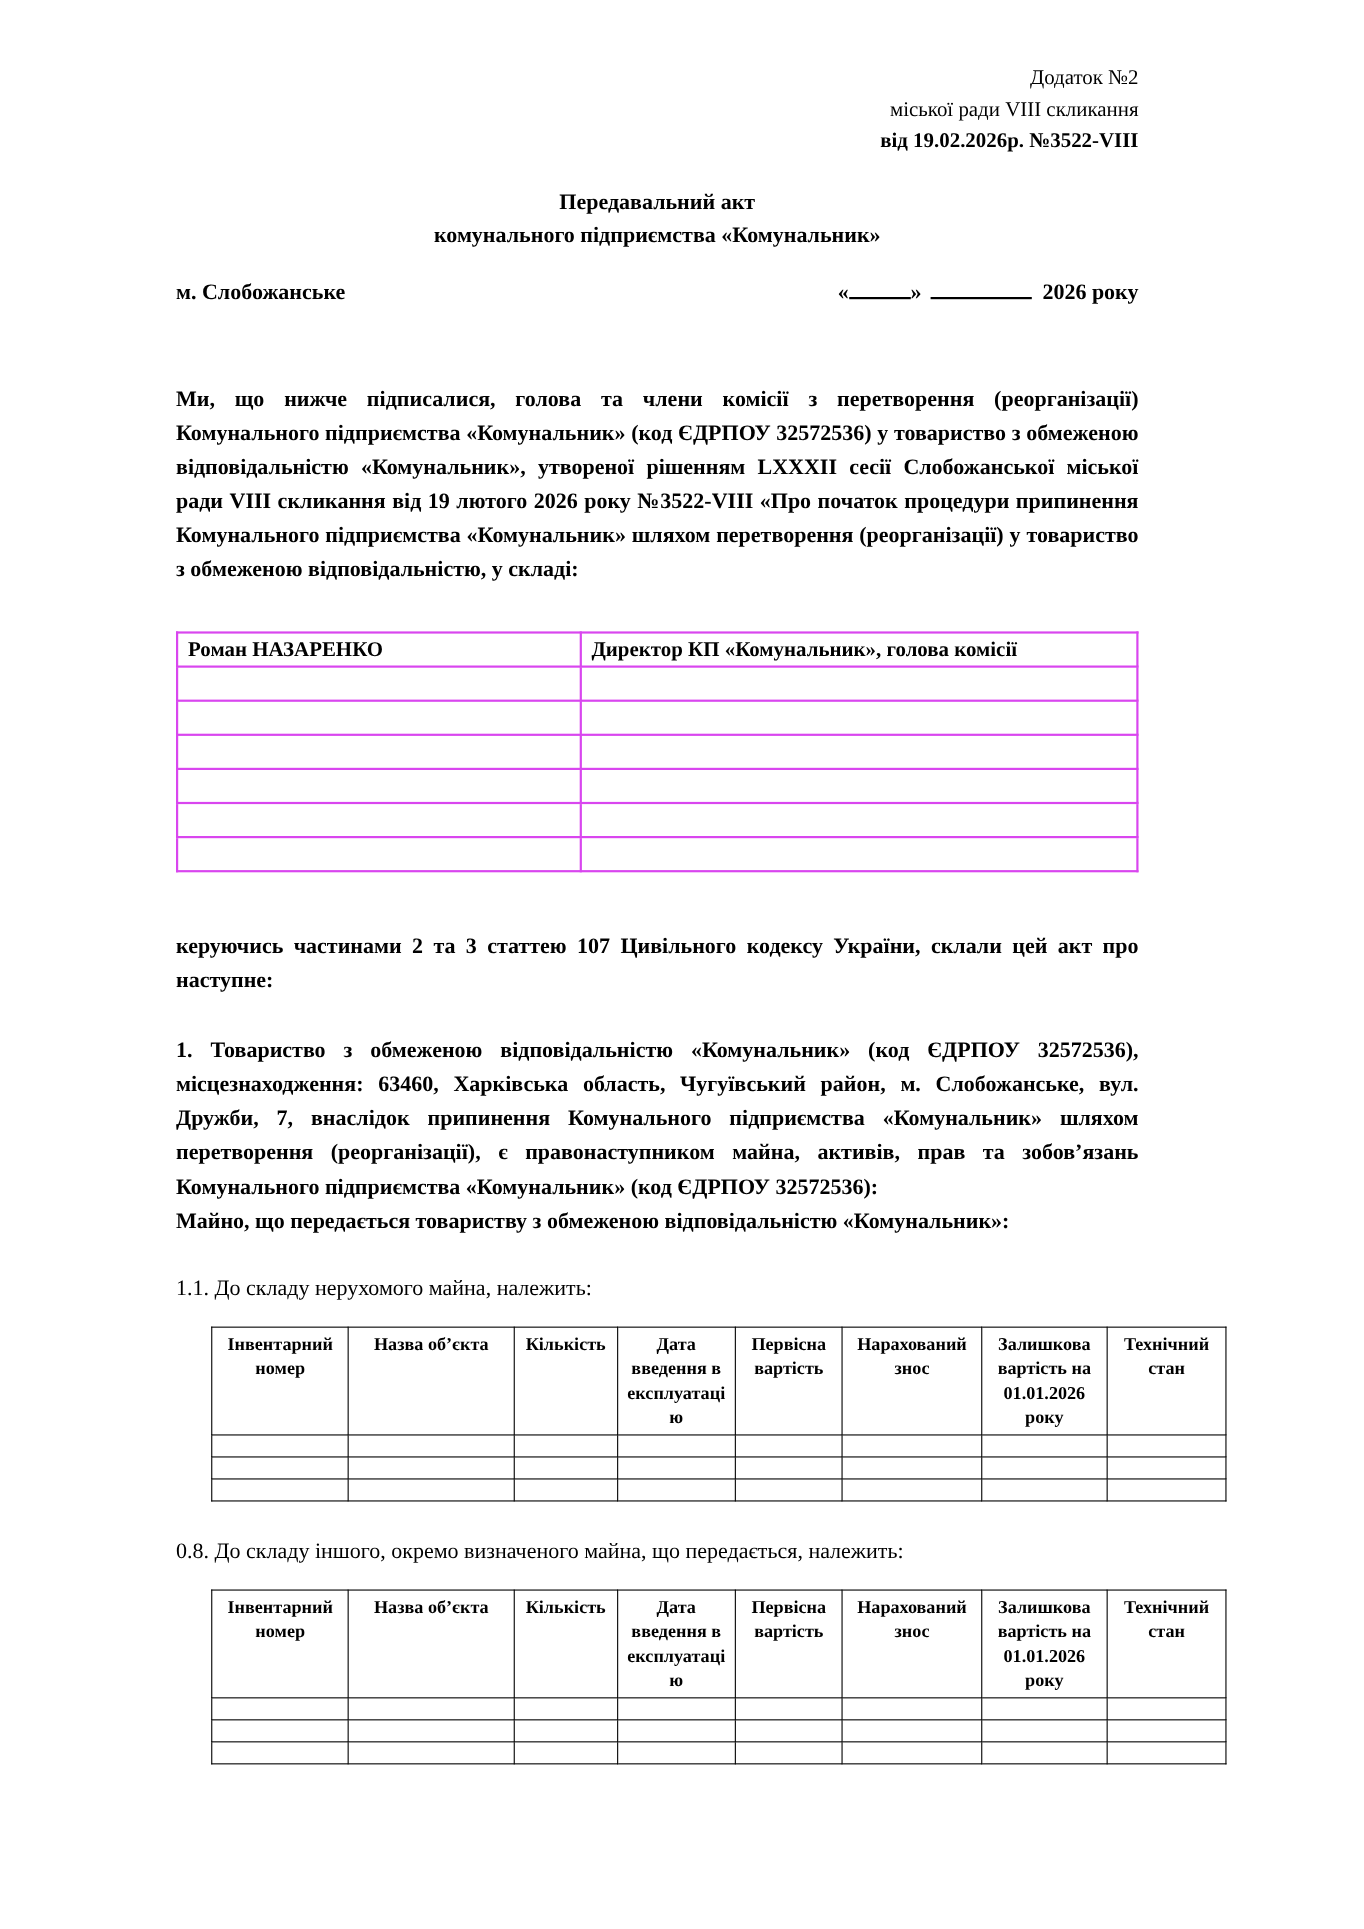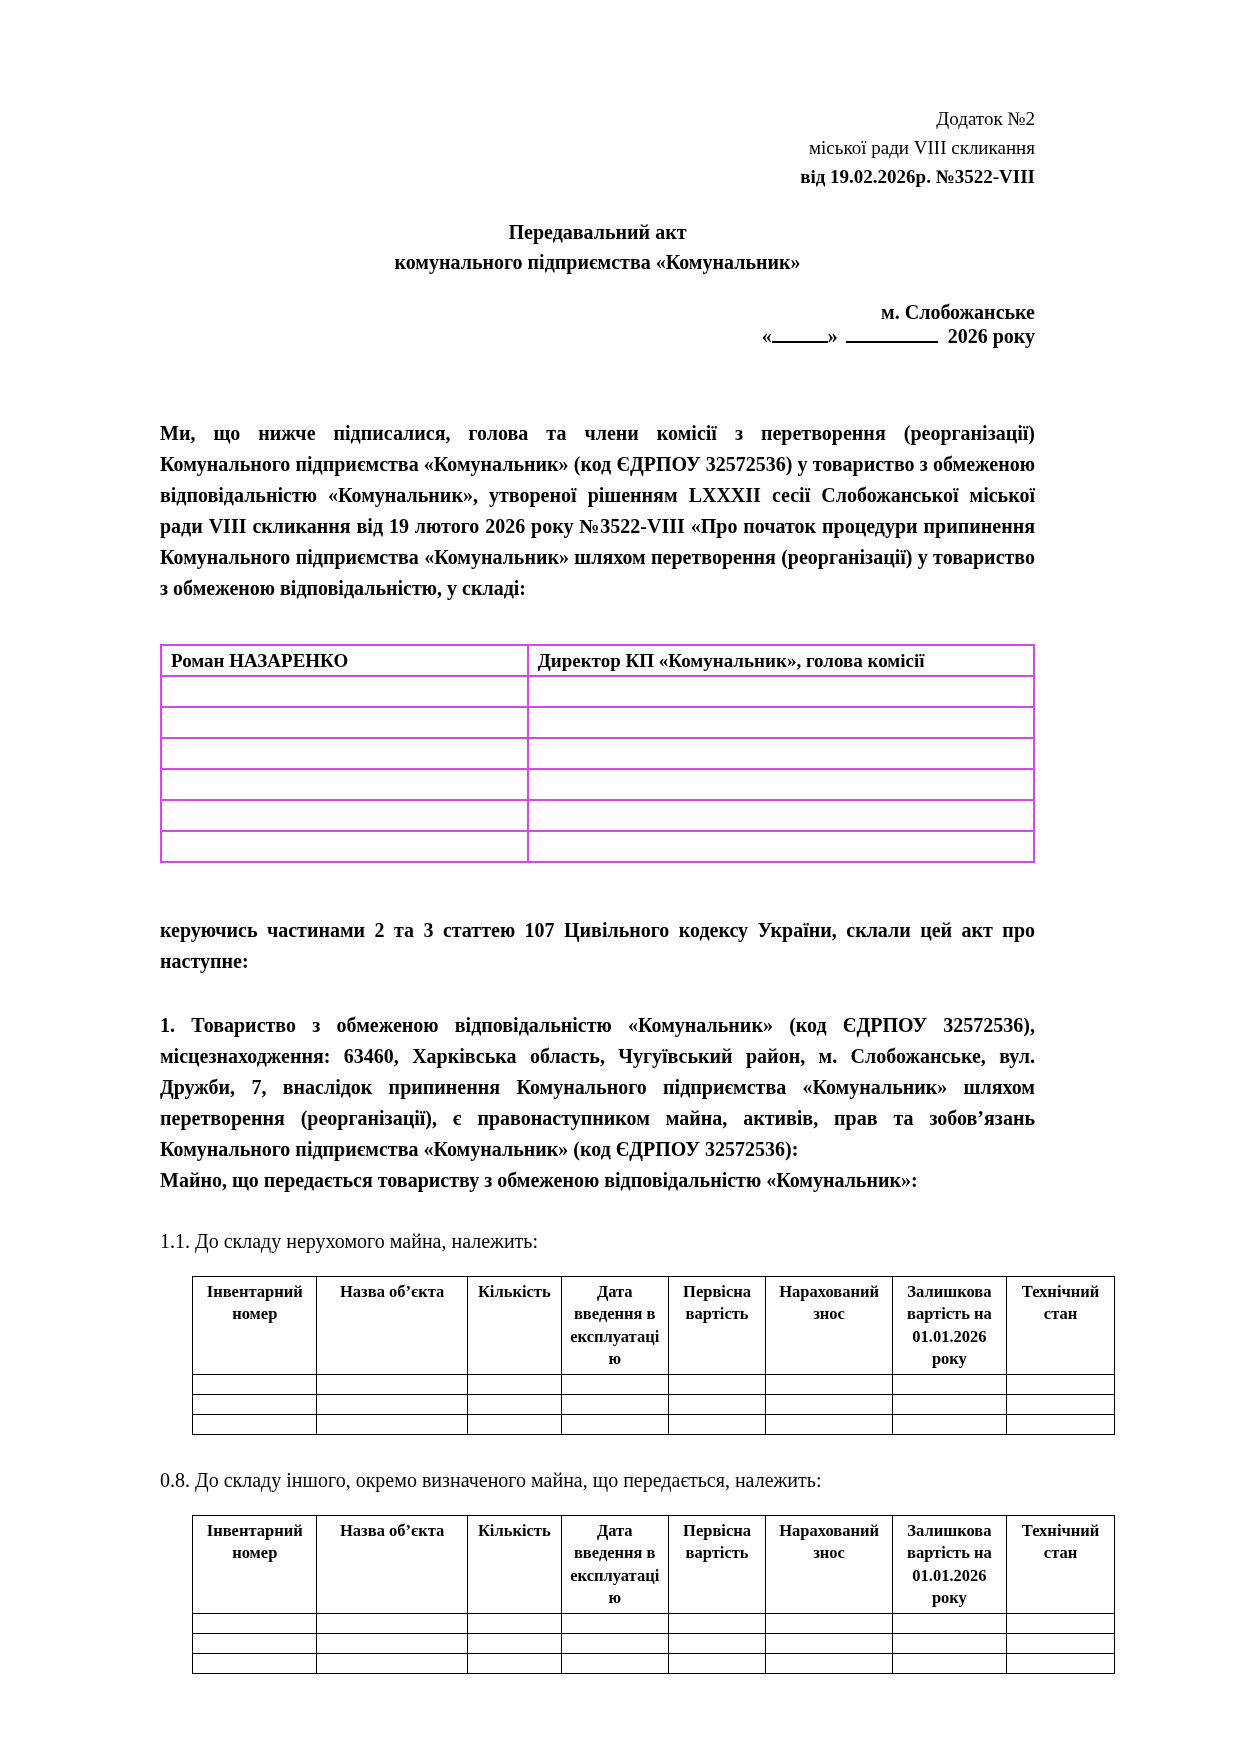--- a/index.html
+++ b/index.html
@@ -5,32 +5,32 @@
   html,body { margin:0; padding:0; }
   body {
     width:1240px; height:1754px;
     background:#ffffff; color:#000;
     font-family:"Liberation Serif", serif;
     -webkit-font-smoothing:antialiased;
   }
   .page {
     box-sizing:border-box;
     width:1240px; height:1754px;
-    padding:104px 205px 40px 160px;
+    padding:56px 205px 40px 160px;
     overflow:hidden;
     border-radius:27px;
   }
   
   .appendix { text-align:right; font-size:19px; line-height:29px; }
   .appendix .bold-line { font-weight:bold; }
   
   .doc-title { margin-top:26px; text-align:center; font-weight:bold; font-size:20px; line-height:30px; }
   
   .dateline { margin-top:24px; display:flex; justify-content:space-between; align-items:flex-end;
-              font-weight:bold; font-size:20px;flex-direction:column; }
+              font-weight:bold; font-size:20px; }
   .blank { display:inline-block; border-bottom:2px solid #000; height:17px; vertical-align:baseline; }
   .blank.b1 { width:56px; }
   .blank.b2 { width:92px; margin:0 10px 0 8px; }
   
   .para { font-weight:bold; font-size:20px; line-height:31px; text-align:justify; }
   .intro { margin-top:70px; }
   .basis { margin-top:52px; }
   .clause { margin-top:33px; }
   .clause-cont { margin-top:0; }
   

